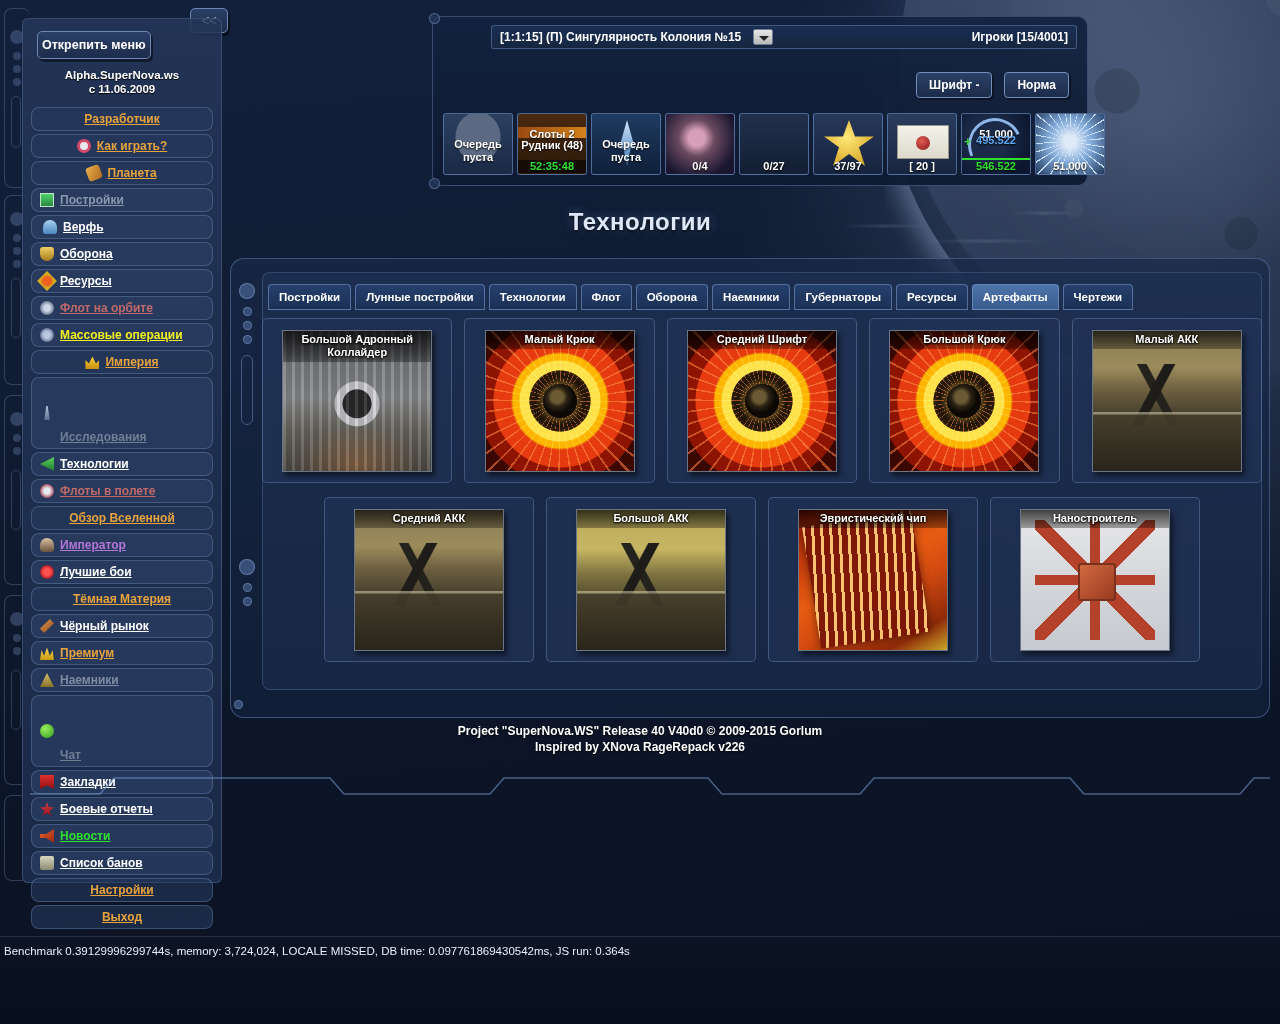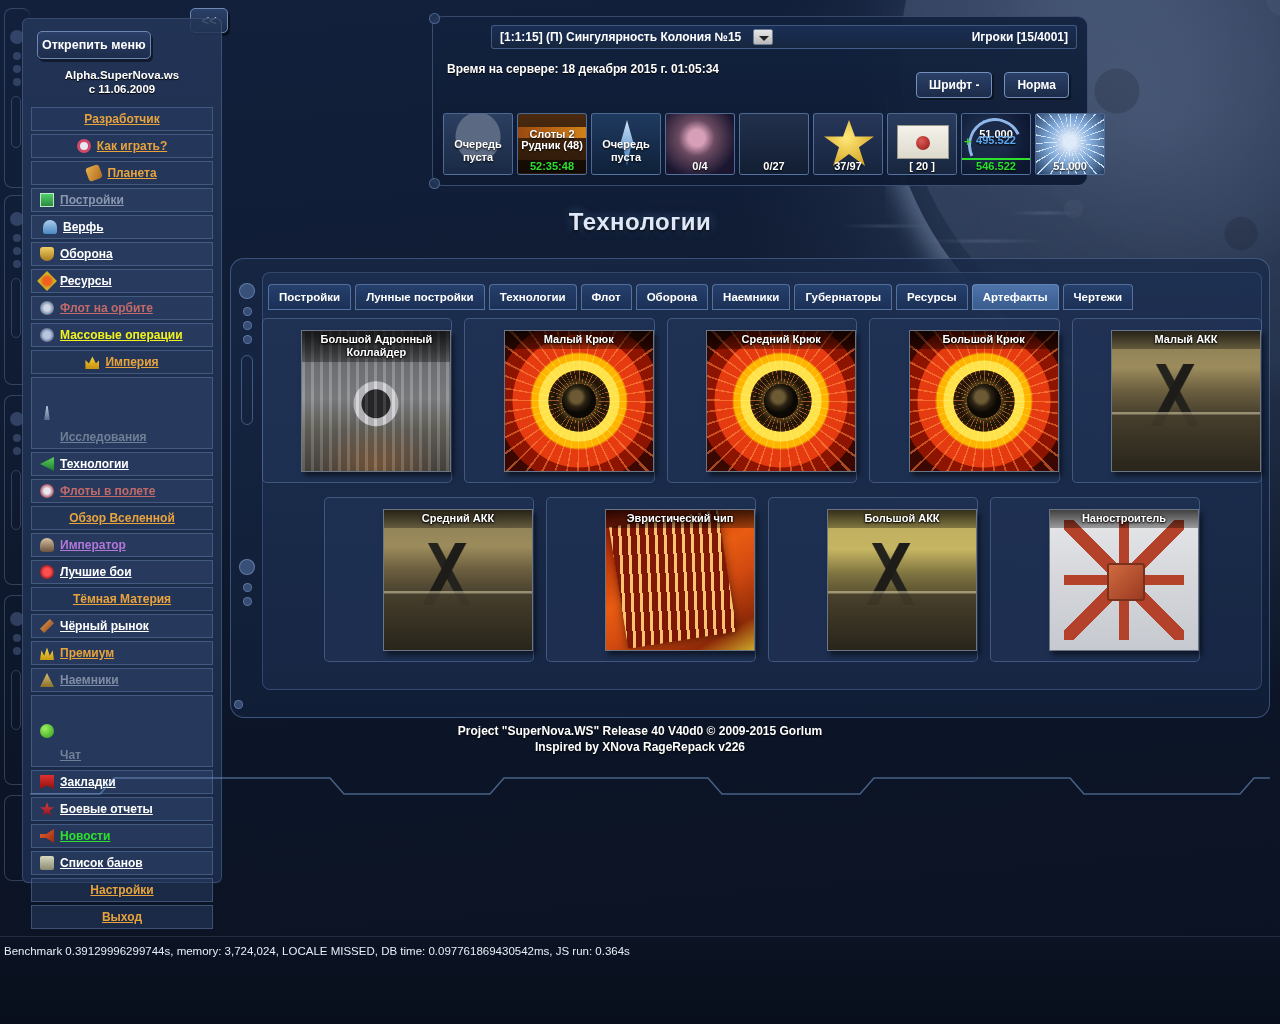--- a/index.html
+++ b/index.html
@@ -76,21 +76,21 @@
     padding:6px 4px; cursor:pointer;
     box-shadow:2px 3px 0 rgba(0,0,0,0.45);
   }
   #unpin{ margin:2px 22px 0 6px; width:auto; }
   #showhidden{ margin:12px 8px 0 8px; width:auto; color:#e8e830; }
   .sitename{ text-align:center; color:#fff; font-weight:bold; font-size:11.5px; line-height:14px; padding:9px 0 8px; text-shadow:0 1px 1px #000; }
 
   .mi{
     position:relative; display:flex; align-items:center; gap:6px;
     border:1px solid rgba(110,140,185,0.40);
-    border-radius:0; margin:3px 0; padding:4px 8px;
+    border-radius:8px; margin:3px 0; padding:4px 8px;
     background:rgba(47,68,105,0.55);
     font-size:12px; font-weight:bold; cursor:pointer;
     min-height:23px;
   }
   .mi.center{ justify-content:center; background:rgba(40,60,96,0.55); }
   .mi .lbl{ text-decoration:underline; white-space:nowrap; }
   .mi .ico{ width:14px; height:14px; flex:0 0 14px; display:inline-block; position:relative; }
 
   .c-orange{ color:#e8a33d; }
   .c-white{ color:#ffffff; }
@@ -189,21 +189,21 @@
   }
   .tab.active{ background:linear-gradient(180deg,#4e74ab,#3a5c8e); color:#fff; }
 
   
   #rows{ position:absolute; left:262px; top:318px; width:1000px; }
   .row{ display:flex; justify-content:center; gap:12px; margin-bottom:14px; }
   .card{
     width:210px; height:165px;
     border:1px solid rgba(120,155,205,0.38); border-radius:5px;
     background:rgba(34,53,90,0.55);
-    display:flex; align-items:center; justify-content:flex-end;
+    display:flex; align-items:center; justify-content:center;
     cursor:pointer;
   }
   .thumb{
     width:150px; height:142px; position:relative; overflow:hidden;
     border:1px solid rgba(180,200,230,0.55);
     box-shadow:3px 4px 5px rgba(0,0,0,0.5);
     background:#111;
   }
   .thumb .tl{
     position:absolute; left:0; top:0; width:100%;
@@ -451,21 +451,20 @@
 </div>
 
 <div id="toppanel">
   <div id="ptitle">
     <span>[1:1:15] (П) Сингулярность Колония №15</span>
     <span class="dd"></span>
     <span style="flex:1"></span>
     <span>Игроки [15/4001]</span>
   </div>
   <div id="timeblock">
-    <div class="trow t-white">Время на сервере: 18 декабря 2015 г. 01:05:34</div>
   </div>
   <div id="topbtns">
     <button class="topbtn">Шрифт -</button>
     <button class="topbtn">Норма</button>
   </div>
   <div id="resbar">
       <div class="res">
         <div style="position:absolute;inset:0;background:radial-gradient(ellipse at 50% 38%,#5b6a82 0 22px,rgba(0,0,0,0) 23px),linear-gradient(180deg,#2b3f60,#1a2a45);"></div>
         <div class="cap" style="top: 24px; z-index: 5;">Очередь</div>
         <div class="cap" style="top: 37px; z-index: 5;">пуста</div>
@@ -555,21 +554,21 @@
       </div>
       <div class="card">
         <div class="thumb">
           <div class="art art-hook"></div>
           <div class="tl">Малый Крюк</div>
         </div>
       </div>
       <div class="card">
         <div class="thumb">
           <div class="art art-hook"></div>
-          <div class="tl">Средний Крюк</div>
+          <div class="tl">Средний Шрифт</div>
         </div>
       </div>
       <div class="card">
         <div class="thumb">
           <div class="art art-hook"></div>
           <div class="tl">Большой Крюк</div>
         </div>
       </div>
       <div class="card">
         <div class="thumb">
@@ -580,28 +579,28 @@
     </div>
   <div class="row" id="row2">
       <div class="card">
         <div class="thumb">
           <div class="art art-akk"></div>
           <div class="tl">Средний АКК</div>
         </div>
       </div>
       <div class="card">
         <div class="thumb">
+          <div class="art art-akk gold"></div>
+          <div class="tl">Большой АКК</div>
+        </div>
+      </div>
+      <div class="card">
+        <div class="thumb">
           <div class="art art-chip"></div>
           <div class="tl">Эвристический чип</div>
-        </div>
-      </div>
-      <div class="card">
-        <div class="thumb">
-          <div class="art art-akk gold"></div>
-          <div class="tl">Большой АКК</div>
         </div>
       </div>
       <div class="card">
         <div class="thumb">
           <div class="art art-nano"></div>
           <div class="tl">Наностроитель</div>
         </div>
       </div>
     </div>
 </div>

